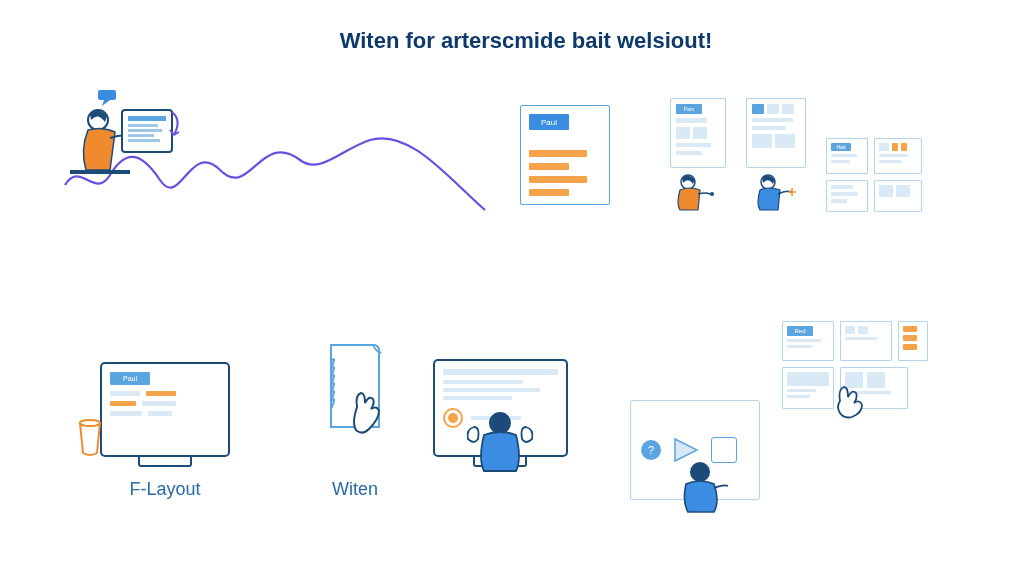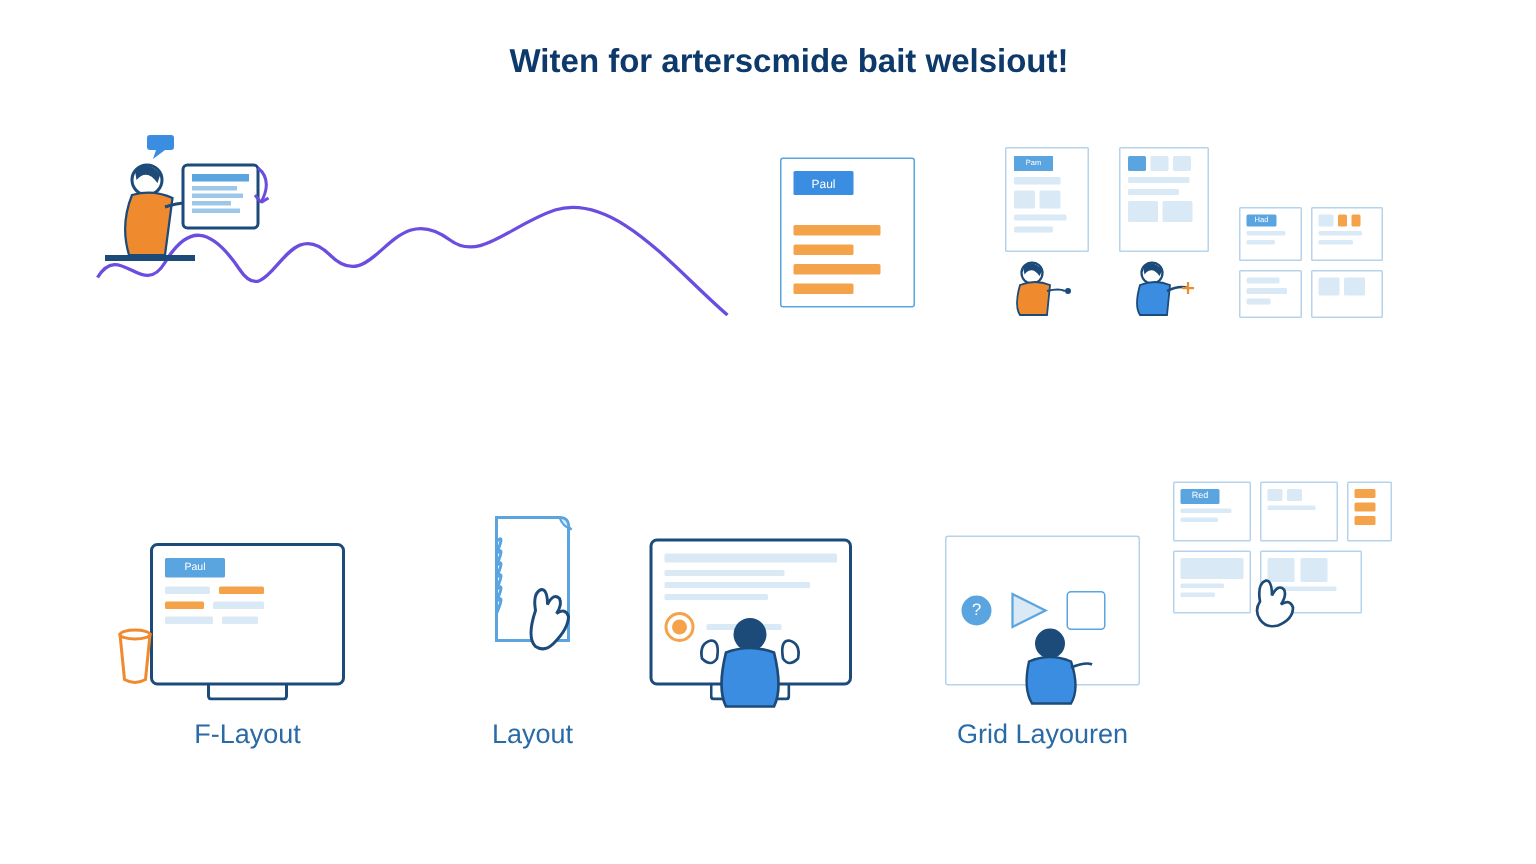--- a/index.html
+++ b/index.html
@@ -336,21 +336,21 @@
     <div class="illus">
       <svg width="80" height="120" viewBox="0 0 80 120">
         <path d="M 16 8 L 58 8 Q 64 8 64 14 L 64 90 L 16 90 Z" fill="#fff" stroke="#5aa5e0" stroke-width="2"></path>
         <path d="M 58 8 Q 60 14 66 16 L 64 14 Q 64 8 58 8 Z" fill="#d9e9f5" stroke="#5aa5e0" stroke-width="1.5"></path>
 
         <path d="M 16 24 Q 22 18 16 32 Q 22 26 16 40 Q 22 34 16 48 Q 22 42 16 56 Q 22 50 16 64 Q 22 58 16 72" stroke="#5aa5e0" stroke-width="2" fill="none"></path>
 
         <path d="M 42 70 Q 40 58 46 56 Q 50 56 50 66 Q 54 58 58 62 Q 60 66 56 72 Q 62 68 64 74 Q 64 82 54 92 Q 48 98 42 94 Q 36 88 42 70 Z" fill="#fff" stroke="#1c4b7a" stroke-width="2"></path>
       </svg>
     </div>
-    <div class="label" style="margin-top:22px">Layout</div>
+    <div class="label" style="margin-top:22px">Witen</div>
   </div>
 
   <div class="section" style="width:170px;margin-left:0px">
     <div class="illus">
       <div class="monitor" style="width:135px;height:98px">
         <div class="bar" style="width:100%;height:6px"></div>
         <div style="height:5px"></div>
         <div class="bar" style="width:70%;height:4px"></div>
         <div style="height:4px"></div>
         <div class="bar" style="width:85%;height:4px"></div>
@@ -385,21 +385,20 @@
         </svg>
         <div style="width:26px;height:26px;border:1.5px solid #5aa5e0;border-radius:3px"></div>
       </div>
 
       <svg width="60" height="58" viewBox="0 0 60 58" style="position:absolute;left:44px;bottom:-14px">
         <circle cx="26" cy="16" r="10" fill="#1c4b7a"></circle>
         <path d="M 12 28 Q 8 46 14 56 L 40 56 Q 46 46 40 28 Q 26 22 12 28 Z" fill="#3a8de0" stroke="#1c4b7a" stroke-width="1.6"></path>
         <path d="M 40 32 Q 50 28 54 30" stroke="#1c4b7a" stroke-width="1.8" fill="none"></path>
       </svg>
     </div>
-    <div class="label">Grid Layouren</div>
   </div>
 
   <div class="section" style="width:150px;margin-left:5px">
     <div class="illus" style="flex-direction:column;gap:6px;align-items:flex-start;height:140px;justify-content:flex-start;padding-top:4px">
       <div style="display:flex;gap:6px">
         <div class="tile" style="width:52px;height:40px">
           <div class="bar blue" style="width:26px;height:10px;font-size:6px;color:#fff;display:flex;align-items:center;justify-content:center">Red</div>
           <div class="bar" style="height:3px;width:80%"></div>
           <div class="bar" style="height:3px;width:60%"></div>
         </div>

